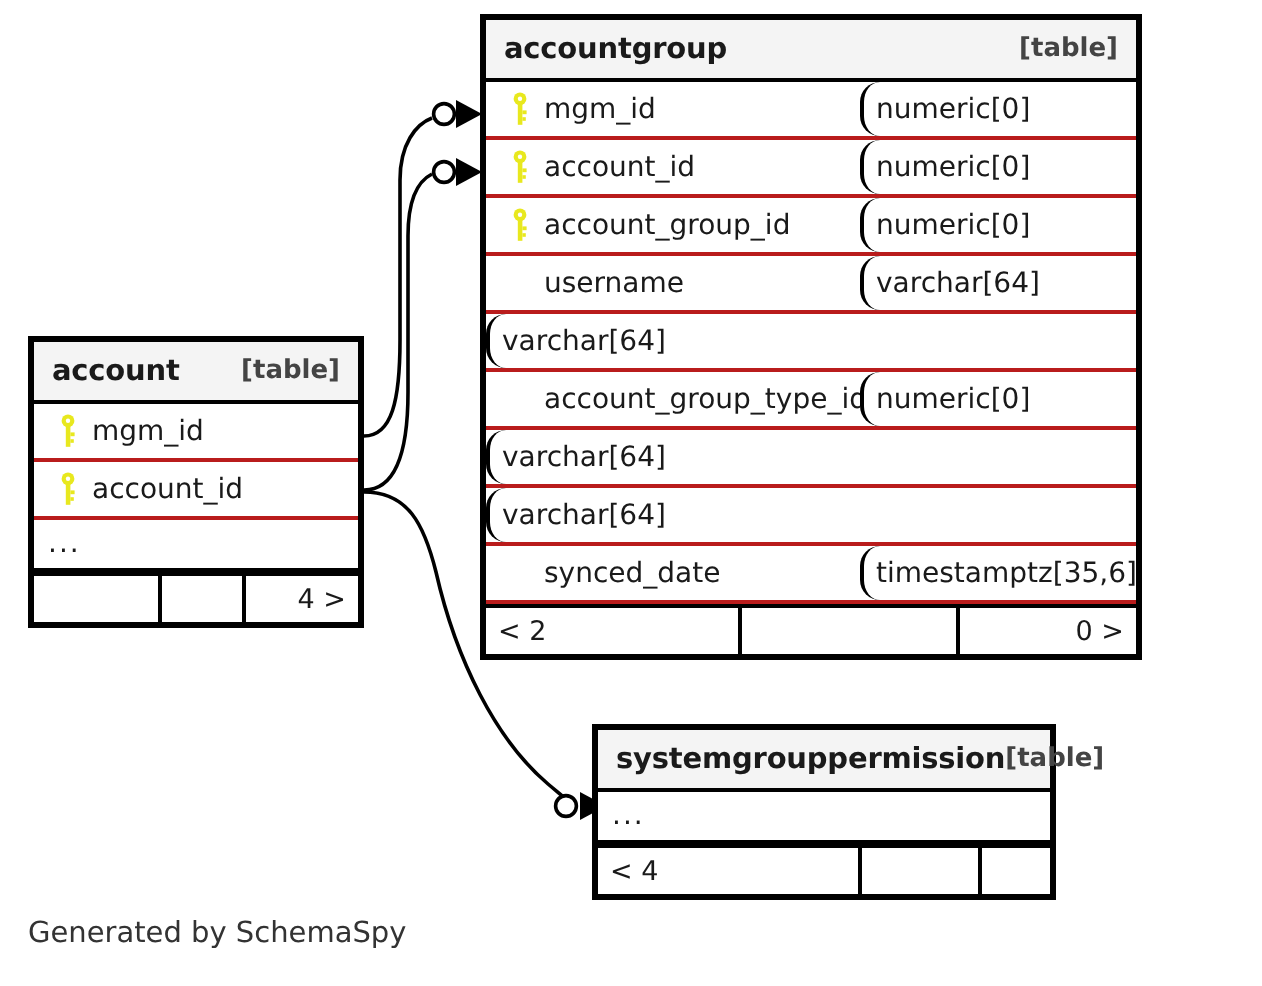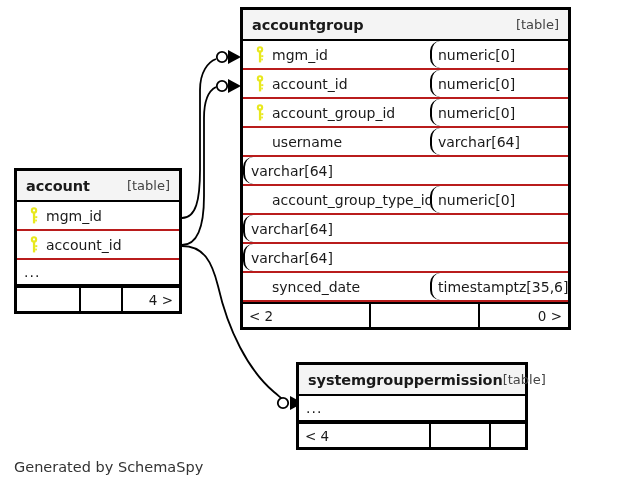--- a/index.html
+++ b/index.html
@@ -49,20 +49,21 @@
   .tbl-name {
     font-weight: bold;
     font-size: 14.5px;
     letter-spacing: -0.1px;
     white-space: nowrap;
   }
   .tbl-tag {
     font-size: 13px;
     color: #444444;
     white-space: nowrap;
+    font-weight: bold;
   }
   .row {
     display: flex;
     align-items: stretch;
     border-bottom: 2px solid #b91c1c;
     box-sizing: border-box;
     height: 29px;
   }
   .row:last-child {
     border-bottom: none;

